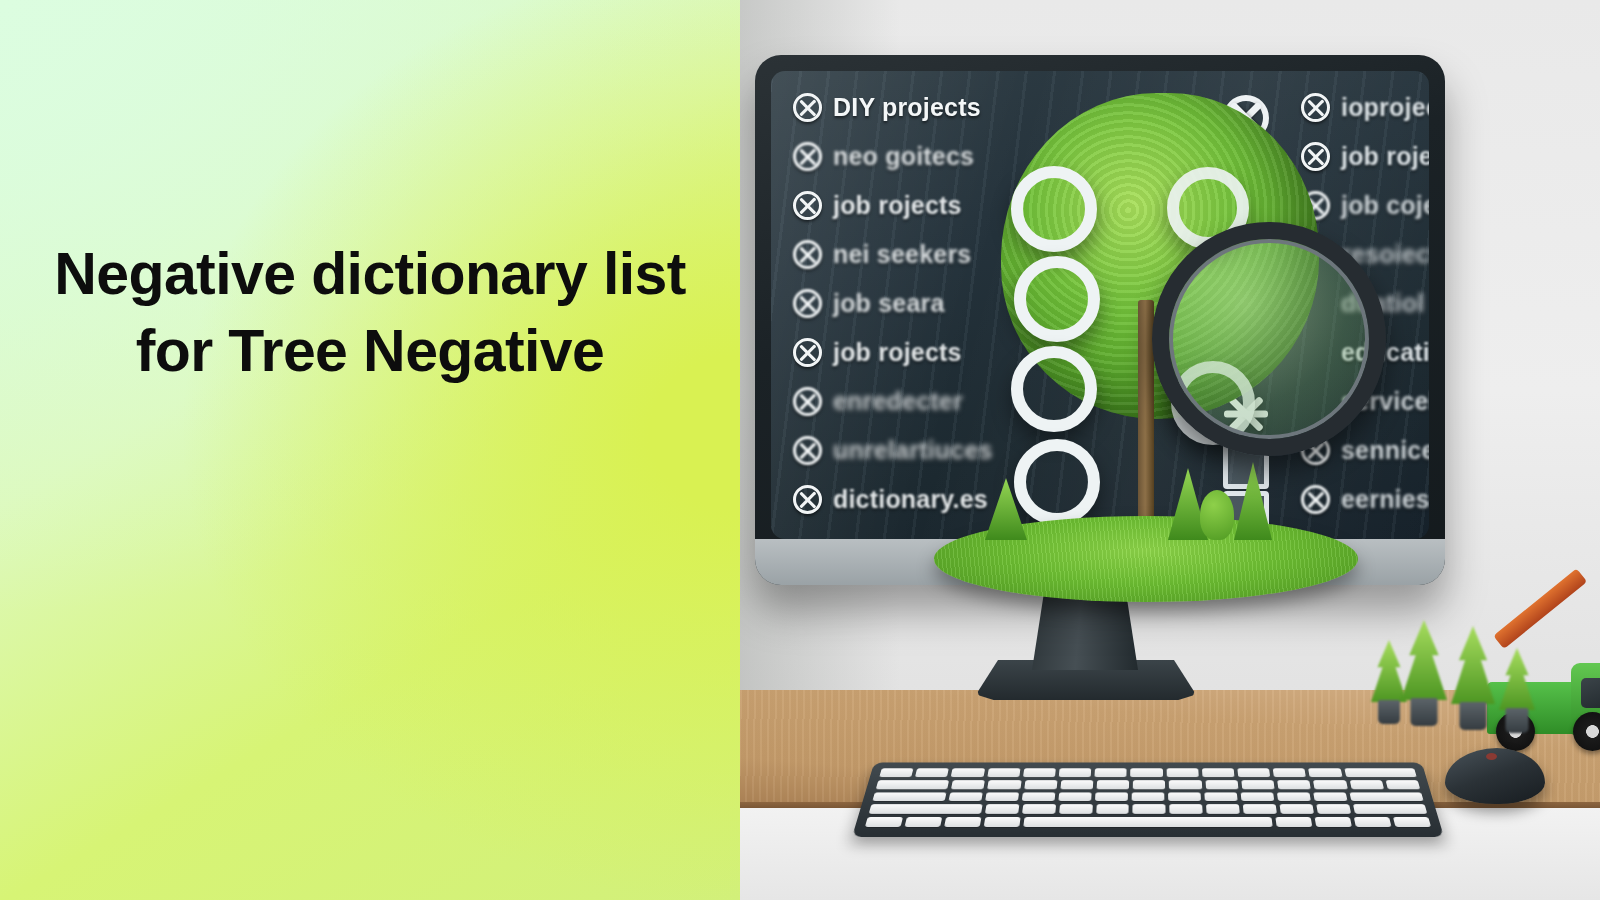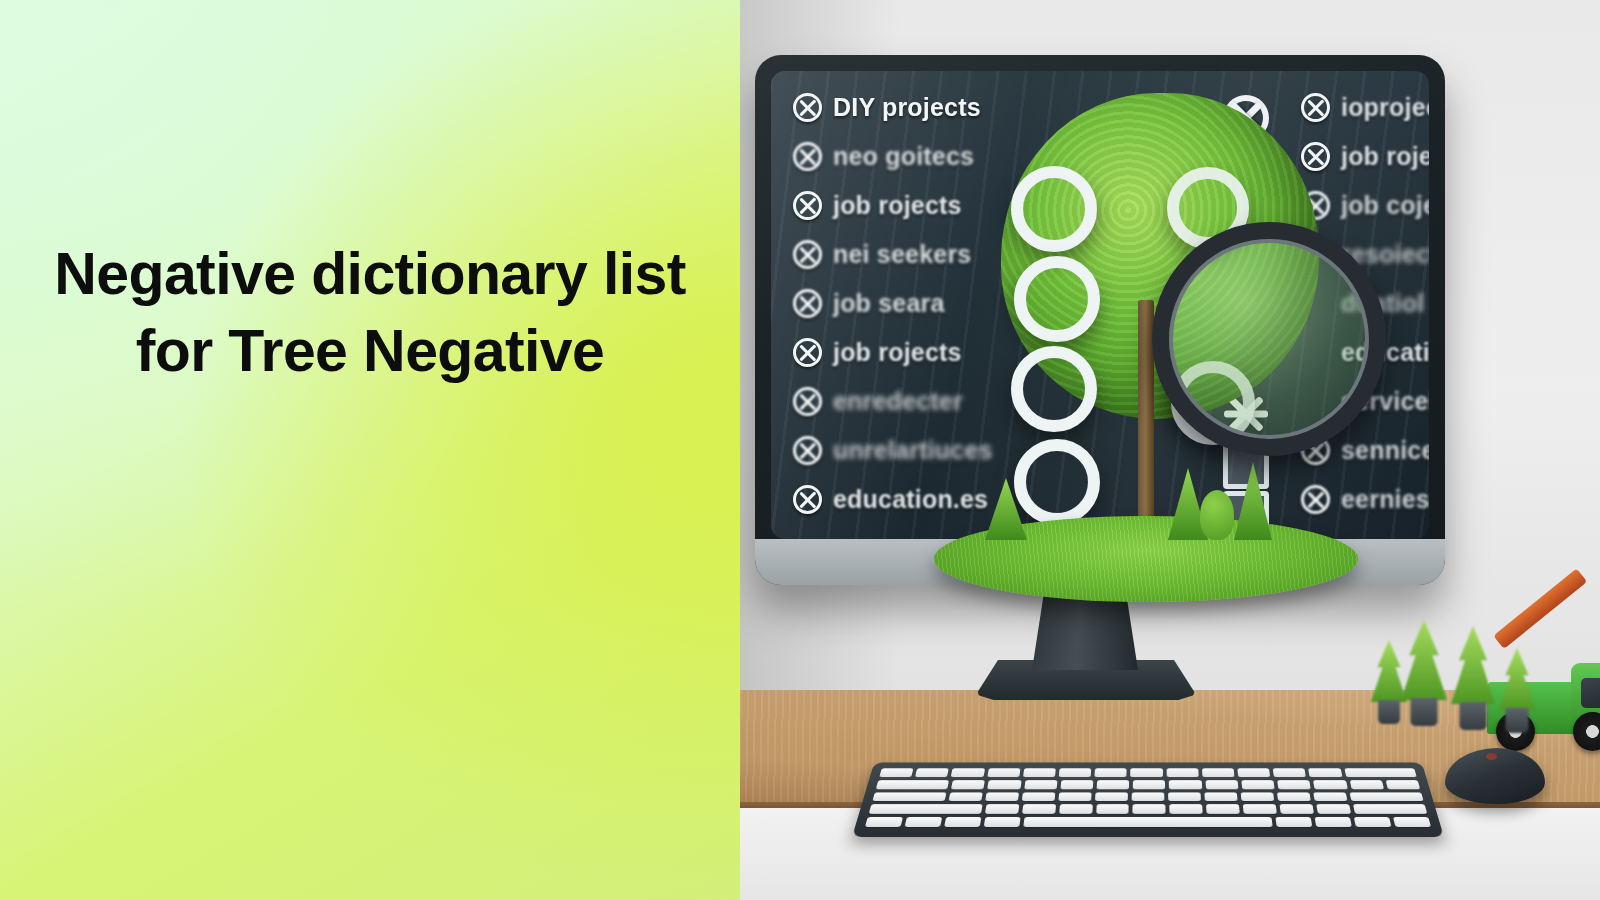--- a/index.html
+++ b/index.html
@@ -235,21 +235,21 @@
           <div class="row blur3">
             <span class="xc f1"></span>
             <span class="lbl">enredecter</span>
           </div>
           <div class="row blur3">
             <span class="xc f1"></span>
             <span class="lbl">unrelartiuces</span>
           </div>
           <div class="row blur1">
             <span class="xc"></span>
-            <span class="lbl">education.es</span>
+            <span class="lbl">dictionary.es</span>
           </div>
         </div>
 
         <div class="list right">
           <div class="row blur1">
             <span class="xc"></span>
             <span class="lbl">ioprojects</span>
           </div>
           <div class="row blur1">
             <span class="xc"></span>

